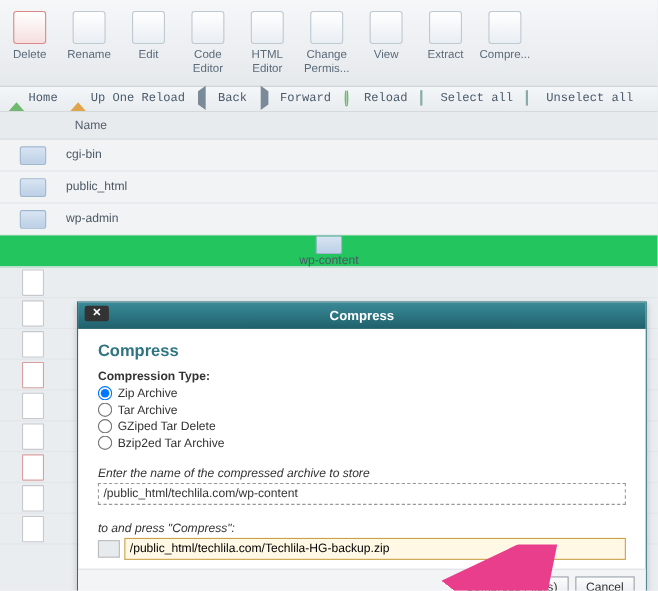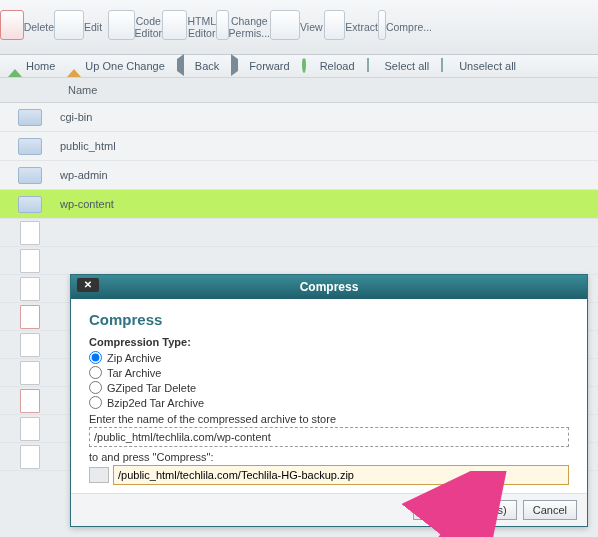--- a/index.html
+++ b/index.html
@@ -1,75 +1,79 @@
 <!DOCTYPE html>
 <html><head>
 <meta charset="utf-8">
 <style>
   html,body{margin:0;padding:0;font-family:Arial,Helvetica,sans-serif;font-size:11px;color:#333;background:#eef0f2;}
   .app{width:598px;height:537px;position:relative;background:#eaedf0;overflow:hidden;}
   
   .toolbar{display:flex;align-items:flex-start;padding:6px 6px 0 0;background:linear-gradient(#f5f7f9,#e6e9ec);border-bottom:1px solid #c8ccd0;}
-  .tool{display:flex;flex-direction:row;align-items:center;width:54px;padding:4px 0 10px;cursor:pointer;color:#5c6b7a;}
+  .tool{display:flex;flex-direction:column;align-items:center;width:54px;padding:4px 0 10px;cursor:pointer;color:#5c6b7a;}
   .tool .ic{width:28px;height:28px;border:1px solid #bfc9d2;border-radius:3px;background:linear-gradient(#fff,#e9eef3);margin-bottom:4px;}
   .tool-del .ic{border-color:#d88;background:linear-gradient(#fff,#f6dede);}
   .tool span{font-size:10.5px;text-align:center;line-height:12px;}
   
-  .navbar{display:flex;align-items:center;padding:4px 8px;background:linear-gradient(#f4f7f9,#e9ecef);border-bottom:1px solid #d2d6da;}
+  .navbar{display:flex;align-items:center;padding:4px 8px;background:linear-gradient(#f4f7f9,#e9ecef);border-bottom:1px solid #d2d6da;font-family:Liberation Mono, monospace;}
   .nb{display:flex;align-items:center;margin-right:12px;color:#4a5a6a;cursor:pointer;}
   .nb .ni{width:14px;height:14px;margin-right:4px;display:inline-block;}
   .arrow-l{border-top:5px solid transparent;border-bottom:5px solid transparent;border-right:7px solid #7b8a99;width:0;height:0;}
   .arrow-r{border-top:5px solid transparent;border-bottom:5px solid transparent;border-left:7px solid #7b8a99;width:0;height:0;}
   .house{width:0;height:0;border-left:7px solid transparent;border-right:7px solid transparent;border-bottom:8px solid #6fb96f;position:relative;top:-2px;}
   .reload{width:12px;height:12px;border:2px solid #6fb96f;border-radius:50%;border-top-color:transparent;}
   .chk{width:12px;height:12px;border:1px solid #8aa;background:#dff3df;}
   
   .thead{display:flex;background:#e8ebee;border-bottom:1px solid #cfd4d8;}
   .thead .col0{width:60px;}
   .thead .col1{flex:1;padding:6px 8px;color:#56616c;}
   
   .rows{background:#f1f3f5;}
   .row{display:flex;align-items:center;border-bottom:1px solid #e2e5e8;height:28px;}
-  .row.sel{background:#bef264;}
+  .row.sel{background:#22c55e;flex-direction:column;}
   .row .cico{width:60px;display:flex;justify-content:center;}
   .fld{width:22px;height:15px;background:linear-gradient(#d8e4f2,#bcd0e6);border:1px solid #9fb6cf;border-radius:2px;}
   .file{width:18px;height:22px;background:#fff;border:1px solid #c5c9cd;border-radius:1px;}
   .file.t{border-color:#d9a0a0;}
   .row .rname{flex:1;color:#4b5864;}
   .extras .row{height:27px;}
   
   .modal{position:absolute;left:70px;top:274px;width:516px;background:#fff;border:1px solid #2c6e7a;box-shadow:0 2px 6px rgba(0,0,0,0.2);}
   .modal-title{background:linear-gradient(#3a8a97,#1f606c);color:#fff;text-align:center;font-weight:bold;padding:5px 0;position:relative;font-size:12px;}
   .modal-close{position:absolute;left:6px;top:3px;width:22px;height:14px;background:#333;color:#fff;text-align:center;font-weight:bold;border-radius:2px;cursor:pointer;line-height:14px;font-size:10px;}
   .modal-body{padding:12px 18px 8px;}
   .mh{color:#2f7481;font-size:15px;font-weight:bold;margin-bottom:8px;}
   .lbl{font-weight:bold;margin-bottom:3px;}
   .opt{display:flex;align-items:center;margin:2px 0;color:#333;}
   .opt input{margin:0 5px 0 0;}
-  .desc{margin-top:4px;}
+  .desc{margin-top:16px;font-style:italic;}
   .txt{width:100%;border:1px dashed #999;padding:3px 4px;margin:2px 0 4px;font-size:11px;box-sizing:border-box;background:#fff;}
   .out{display:flex;align-items:center;margin-top:2px;}
   .out .hico{width:18px;height:14px;background:#e8ebee;border:1px solid #bbb;margin-right:4px;}
   .out input{flex:1;border:1px solid #caa14a;background:#fff8e4;padding:3px 4px;font-size:11px;box-sizing:border-box;}
   .modal-footer{display:flex;justify-content:flex-end;padding:6px 10px;border-top:1px solid #dde1e4;background:#f2f4f6;}
   .btn{border:1px solid #9aa3ab;background:linear-gradient(#fdfdfd,#e5e9ec);padding:3px 9px;margin-left:6px;cursor:pointer;font-size:11px;color:#333;text-align:center;}
   
   .ann{position:absolute;pointer-events:none;}
 </style>
 </head>
 <body>
 <div class="app">
 
   <div class="toolbar">
     <div class="tool tool-del">
         <div class="ic"></div>
         <span>Delete</span>
       </div>
     <div class="tool">
         <div class="ic"></div>
+        <span>Rename</span>
+      </div>
+    <div class="tool">
+        <div class="ic"></div>
         <span>Edit</span>
       </div>
     <div class="tool">
         <div class="ic"></div>
         <span style="white-space:pre-line">Code
 Editor</span>
       </div>
     <div class="tool">
         <div class="ic"></div>
         <span style="white-space:pre-line">HTML
@@ -94,21 +98,21 @@
       </div>
   </div>
 
   <div class="navbar">
     <div class="nb">
         <span class="ni"><span class="house"></span></span>
         <span>Home</span>
       </div>
     <div class="nb">
         <span class="ni"><span class="house" style="border-bottom-color:#e0a54a"></span></span>
-        <span>Up One Change</span>
+        <span>Up One Reload</span>
       </div>
     <div class="nb">
         <span class="ni"><span class="arrow-l"></span></span>
         <span>Back</span>
       </div>
     <div class="nb">
         <span class="ni"><span class="arrow-r"></span></span>
         <span>Forward</span>
       </div>
     <div class="nb">

